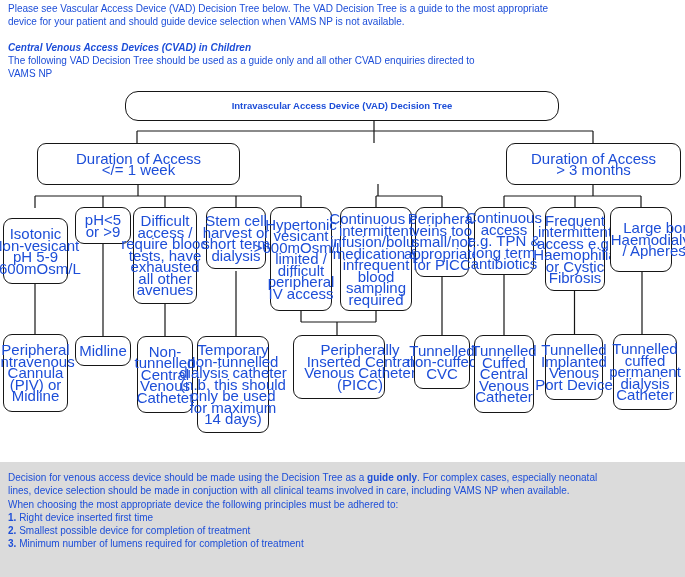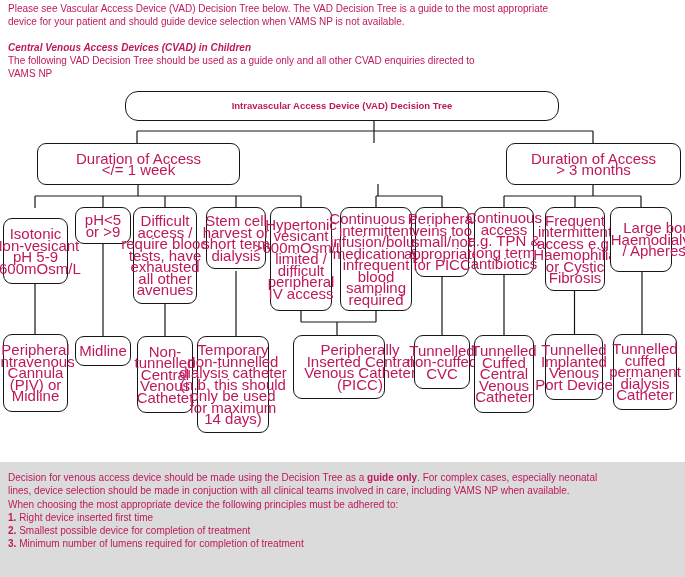--- a/index.html
+++ b/index.html
@@ -1,18 +1,18 @@
 <!DOCTYPE html>
 <html><head>
 <meta charset="utf-8">
 <style>
   html,body { margin:0; padding:0; background:#fff; }
   .page {
     position:relative; width:685px; height:577px; background:#fff;
-    font-family:"Liberation Sans", sans-serif; color:#be185d; overflow:hidden;
+    font-family:"Liberation Sans", sans-serif; color:#1d4ed8; overflow:hidden;
   }
   .txt { position:absolute; white-space:pre-line; font-size:10px; line-height:13.2px; }
   .intro-heading { font-weight:bold;font-style:italic; }
   svg.connectors { position:absolute; left:0; top:0; }
   .node {
     position:absolute; box-sizing:border-box; background:#fff;
     border:1.2px solid #161616; border-radius:9px;
     display:flex; align-items:center; justify-content:center;
     text-align:center; font-size:15px; line-height:11.5px;
     white-space:pre; overflow:visible;

